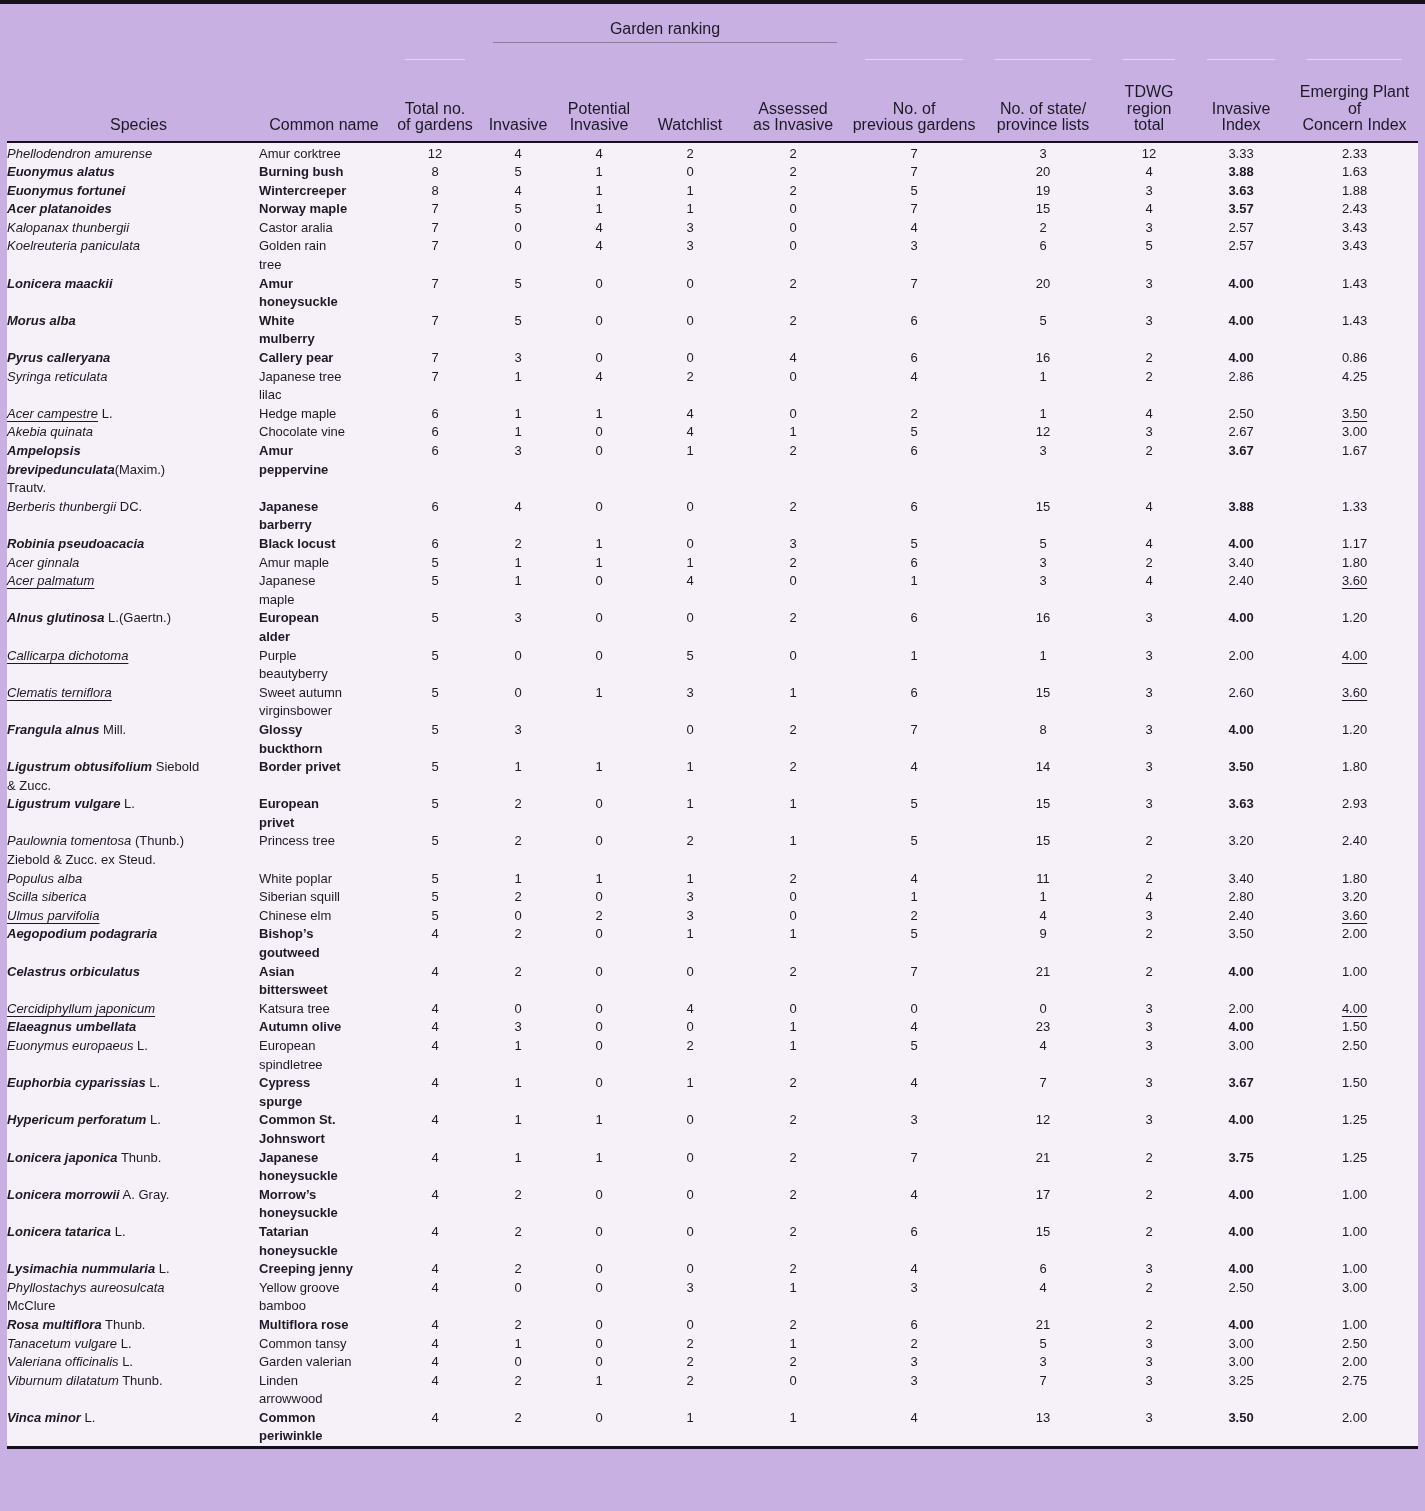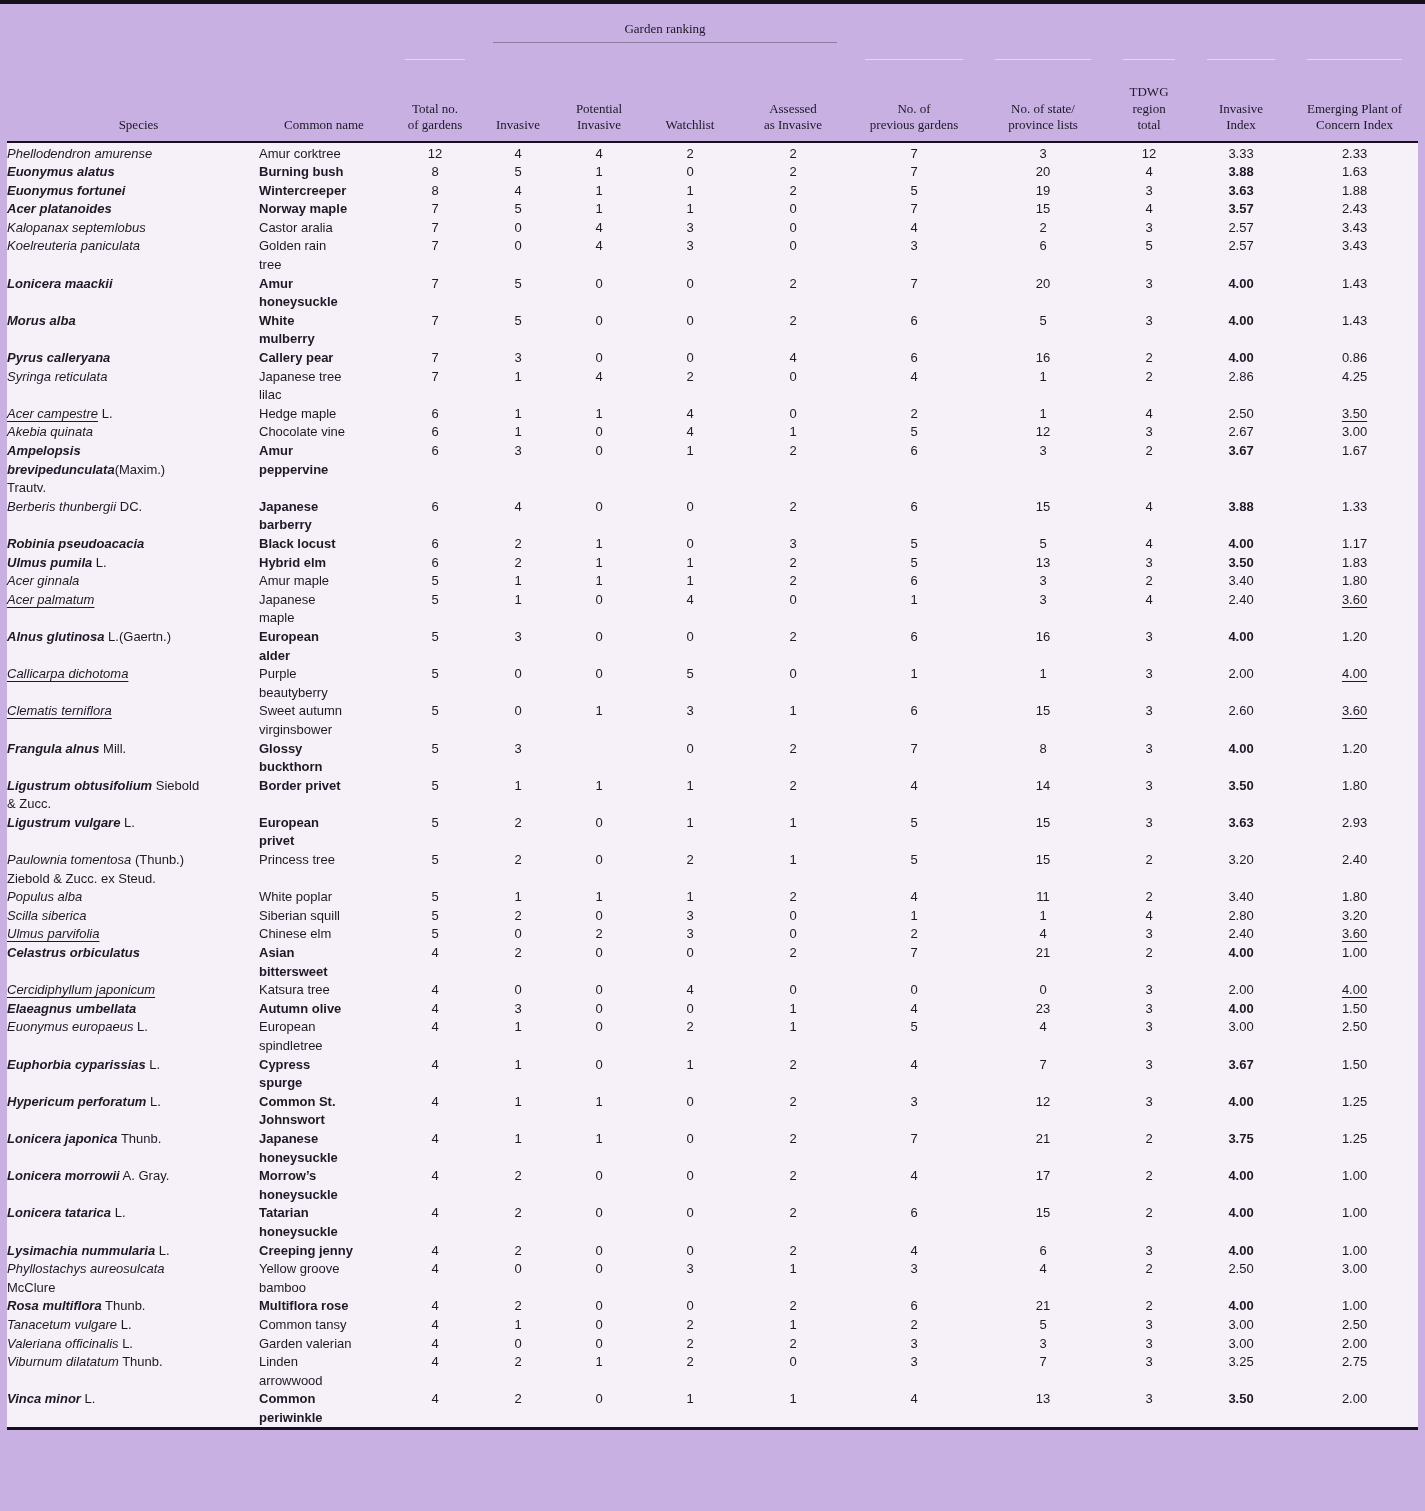--- a/index.html
+++ b/index.html
@@ -14,22 +14,22 @@
   .sheet{
     width:1425px;height:1511px;box-sizing:border-box;
     background:var(--header-bg);
     border-top:4px solid var(--rule-dark);
     padding:0 7px 9px 7px;
   }
   table{border-collapse:collapse;table-layout:fixed;width:1411px;}
   
   thead th{
     background:transparent;color:var(--text);
-    font-size:13px;font-weight:400;line-height:16.5px;
-    vertical-align:bottom;padding:0;white-space:pre-line;font-family:Liberation Serif, serif;
+    font-size:16px;font-weight:400;line-height:16.5px;
+    vertical-align:bottom;padding:0;white-space:pre-line;
   }
   tr.group-row th{height:38px;vertical-align:bottom;}
   .grp{
     text-align:center;margin:0 12px;padding-bottom:5px;
     border-bottom:1px solid var(--group-rule);
   }
   .subrule{height:1px;margin:0 16px;background:rgba(255,255,255,0.5);}
   tr.head-row th{height:74px;padding-bottom:7px;border-bottom:2px solid var(--rule-dark);}
   tr.head-row th.h-left{text-align:center;}
   tr.head-row th.h-center{text-align:center;}
@@ -158,21 +158,21 @@
           <td class="c-num">1</td>
           <td class="c-num">1</td>
           <td class="c-num">0</td>
           <td class="c-num">7</td>
           <td class="c-num">15</td>
           <td class="c-num">4</td>
           <td class="c-num b">3.57</td>
           <td class="c-num">2.43</td>
         </tr>
         <tr>
-          <td class="c-species"><span class="sp">Kalopanax septemlobus</span></td>
+          <td class="c-species"><span class="sp">Kalopanax thunbergii</span></td>
           <td class="c-common">Castor aralia</td>
           <td class="c-num">7</td>
           <td class="c-num">0</td>
           <td class="c-num">4</td>
           <td class="c-num">3</td>
           <td class="c-num">0</td>
           <td class="c-num">4</td>
           <td class="c-num">2</td>
           <td class="c-num">3</td>
           <td class="c-num">2.57</td>
@@ -320,34 +320,20 @@
           <td class="c-num">1</td>
           <td class="c-num">0</td>
           <td class="c-num">3</td>
           <td class="c-num">5</td>
           <td class="c-num">5</td>
           <td class="c-num">4</td>
           <td class="c-num b">4.00</td>
           <td class="c-num">1.17</td>
         </tr>
         <tr>
-          <td class="c-species"><span class="sp b">Ulmus pumila</span><span class="suf"> L.</span></td>
-          <td class="c-common b">Hybrid elm</td>
-          <td class="c-num">6</td>
-          <td class="c-num">2</td>
-          <td class="c-num">1</td>
-          <td class="c-num">1</td>
-          <td class="c-num">2</td>
-          <td class="c-num">5</td>
-          <td class="c-num">13</td>
-          <td class="c-num">3</td>
-          <td class="c-num b">3.50</td>
-          <td class="c-num">1.83</td>
-        </tr>
-        <tr>
           <td class="c-species"><span class="sp">Acer ginnala</span></td>
           <td class="c-common">Amur maple</td>
           <td class="c-num">5</td>
           <td class="c-num">1</td>
           <td class="c-num">1</td>
           <td class="c-num">1</td>
           <td class="c-num">2</td>
           <td class="c-num">6</td>
           <td class="c-num">3</td>
           <td class="c-num">2</td>
@@ -508,20 +494,35 @@
           <td class="c-num">5</td>
           <td class="c-num">0</td>
           <td class="c-num">2</td>
           <td class="c-num">3</td>
           <td class="c-num">0</td>
           <td class="c-num">2</td>
           <td class="c-num">4</td>
           <td class="c-num">3</td>
           <td class="c-num">2.40</td>
           <td class="c-num u-num">3.60</td>
+        </tr>
+        <tr>
+          <td class="c-species"><span class="sp b">Aegopodium podagraria</span></td>
+          <td class="c-common b">Bishop’s
+goutweed</td>
+          <td class="c-num">4</td>
+          <td class="c-num">2</td>
+          <td class="c-num">0</td>
+          <td class="c-num">1</td>
+          <td class="c-num">1</td>
+          <td class="c-num">5</td>
+          <td class="c-num">9</td>
+          <td class="c-num">2</td>
+          <td class="c-num">3.50</td>
+          <td class="c-num">2.00</td>
         </tr>
         <tr>
           <td class="c-species"><span class="sp b">Celastrus orbiculatus</span></td>
           <td class="c-common b">Asian
 bittersweet</td>
           <td class="c-num">4</td>
           <td class="c-num">2</td>
           <td class="c-num">0</td>
           <td class="c-num">0</td>
           <td class="c-num">2</td>

